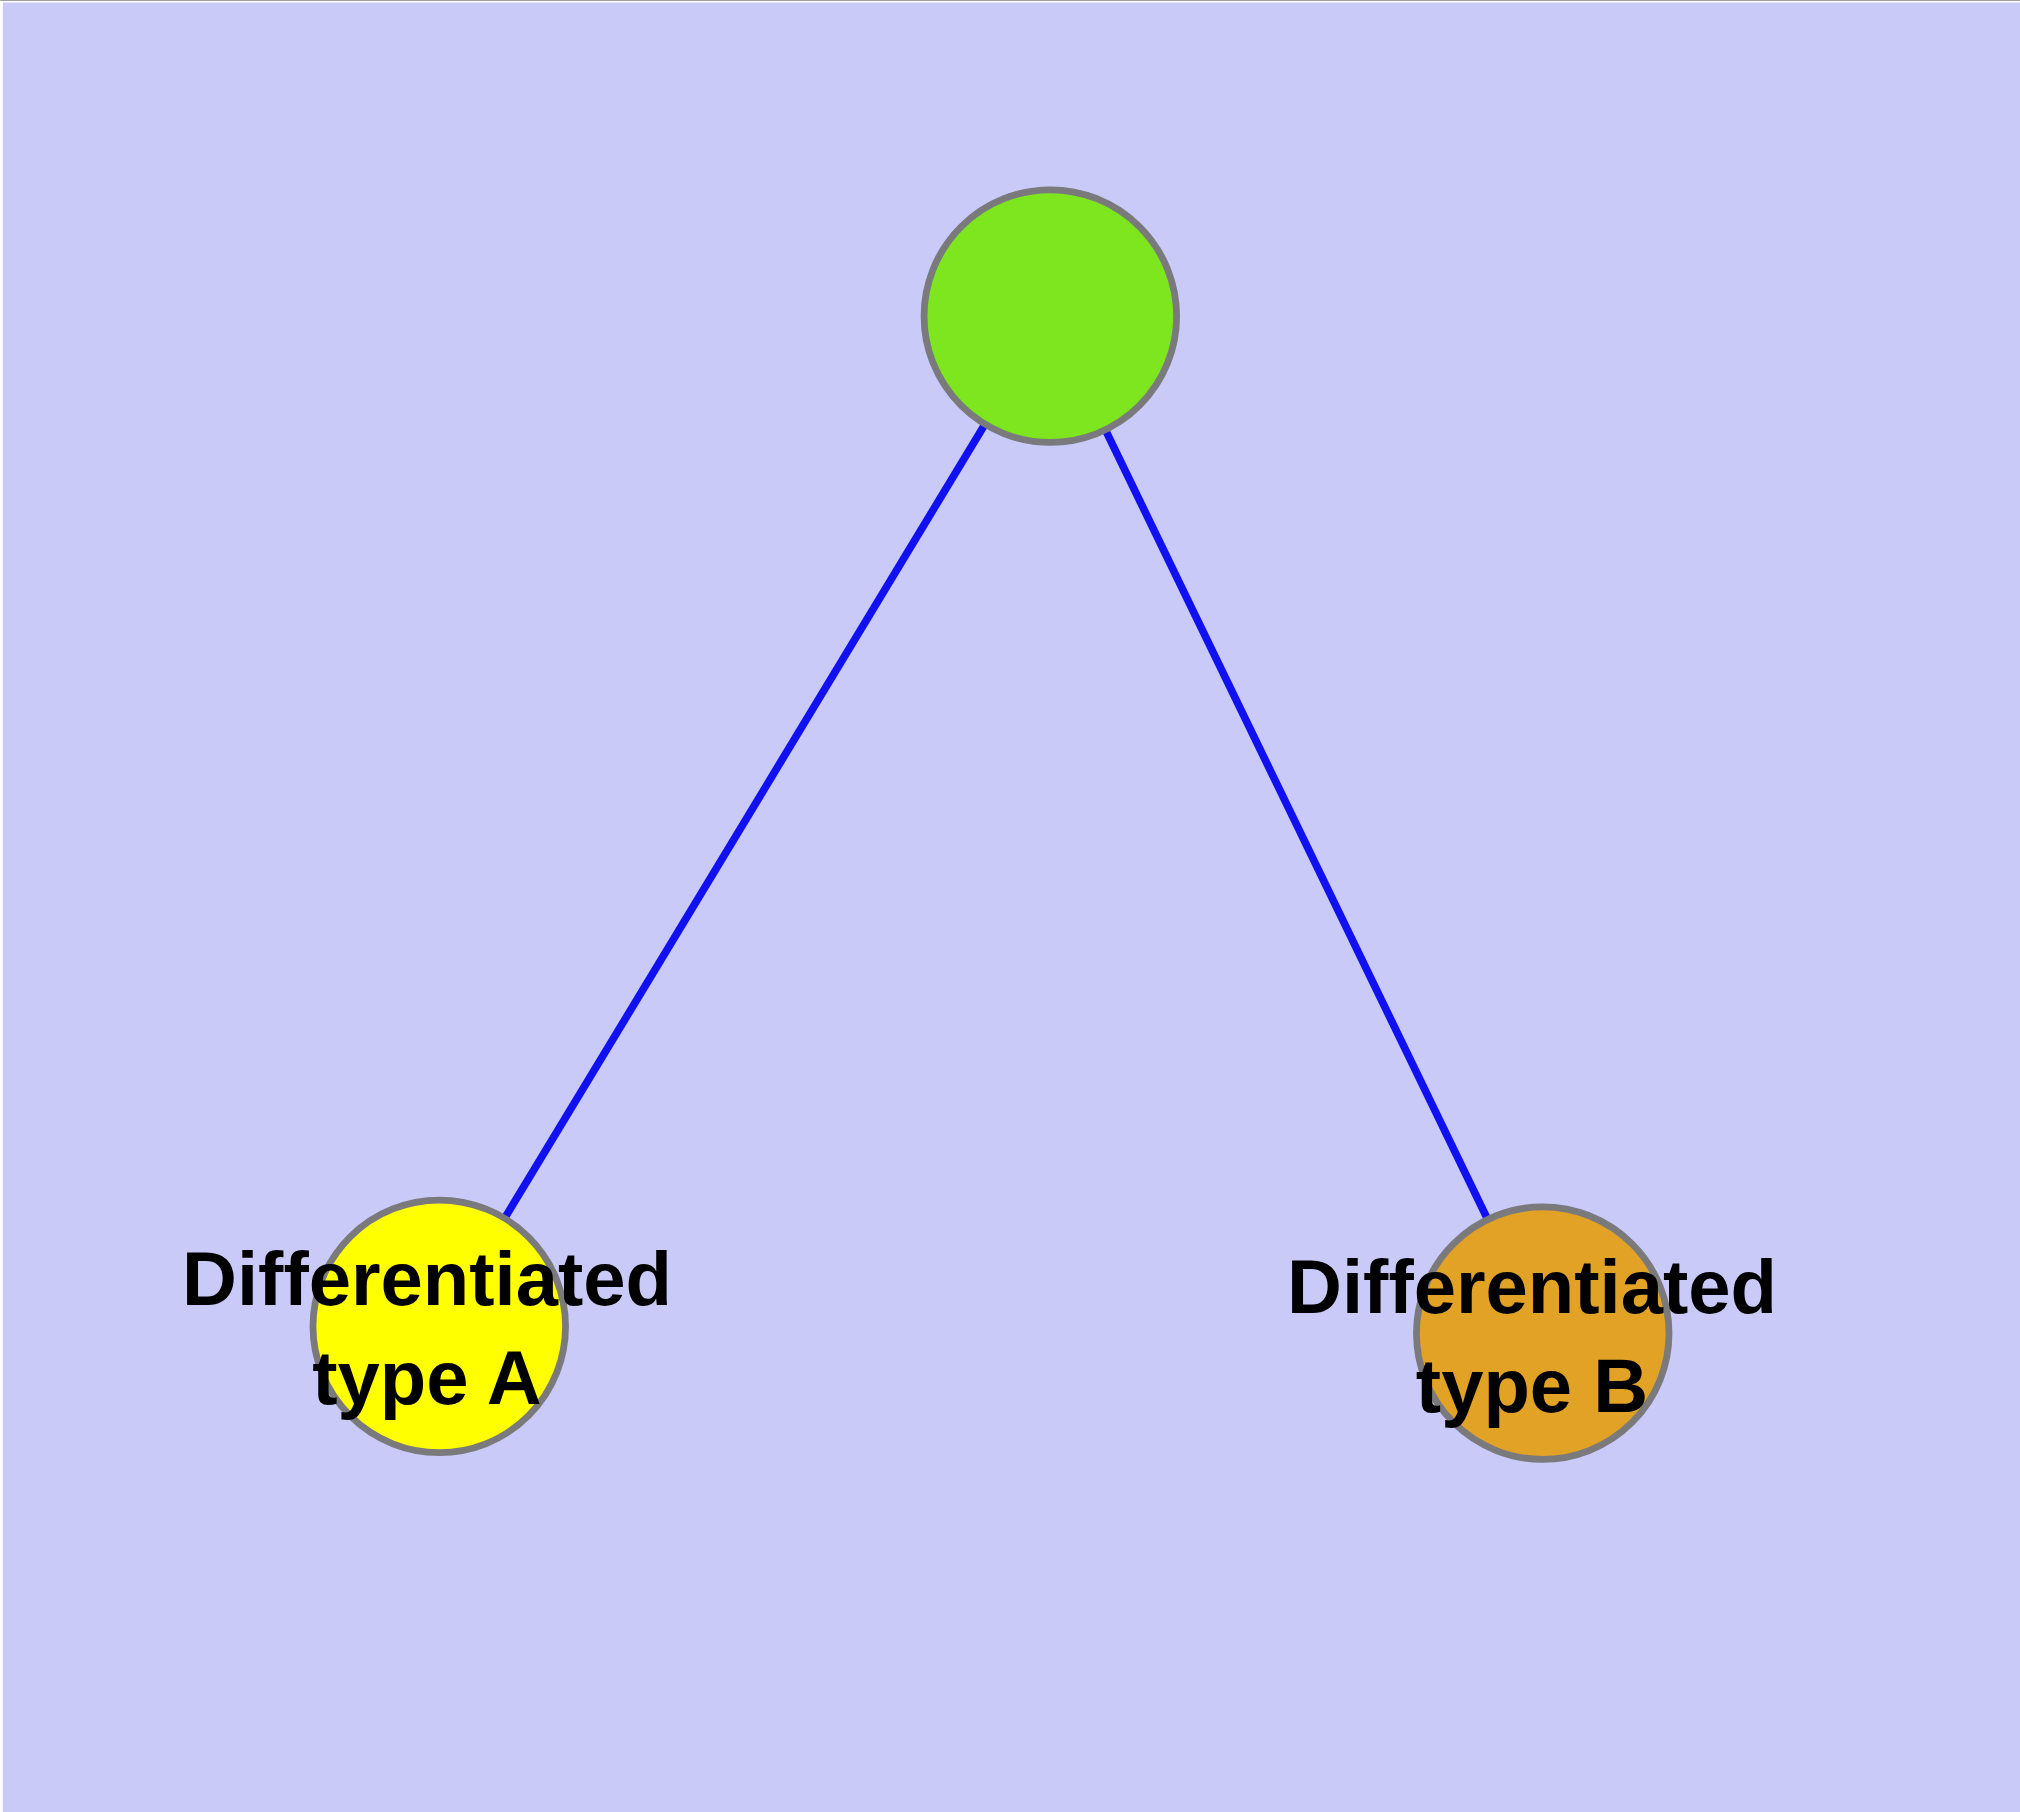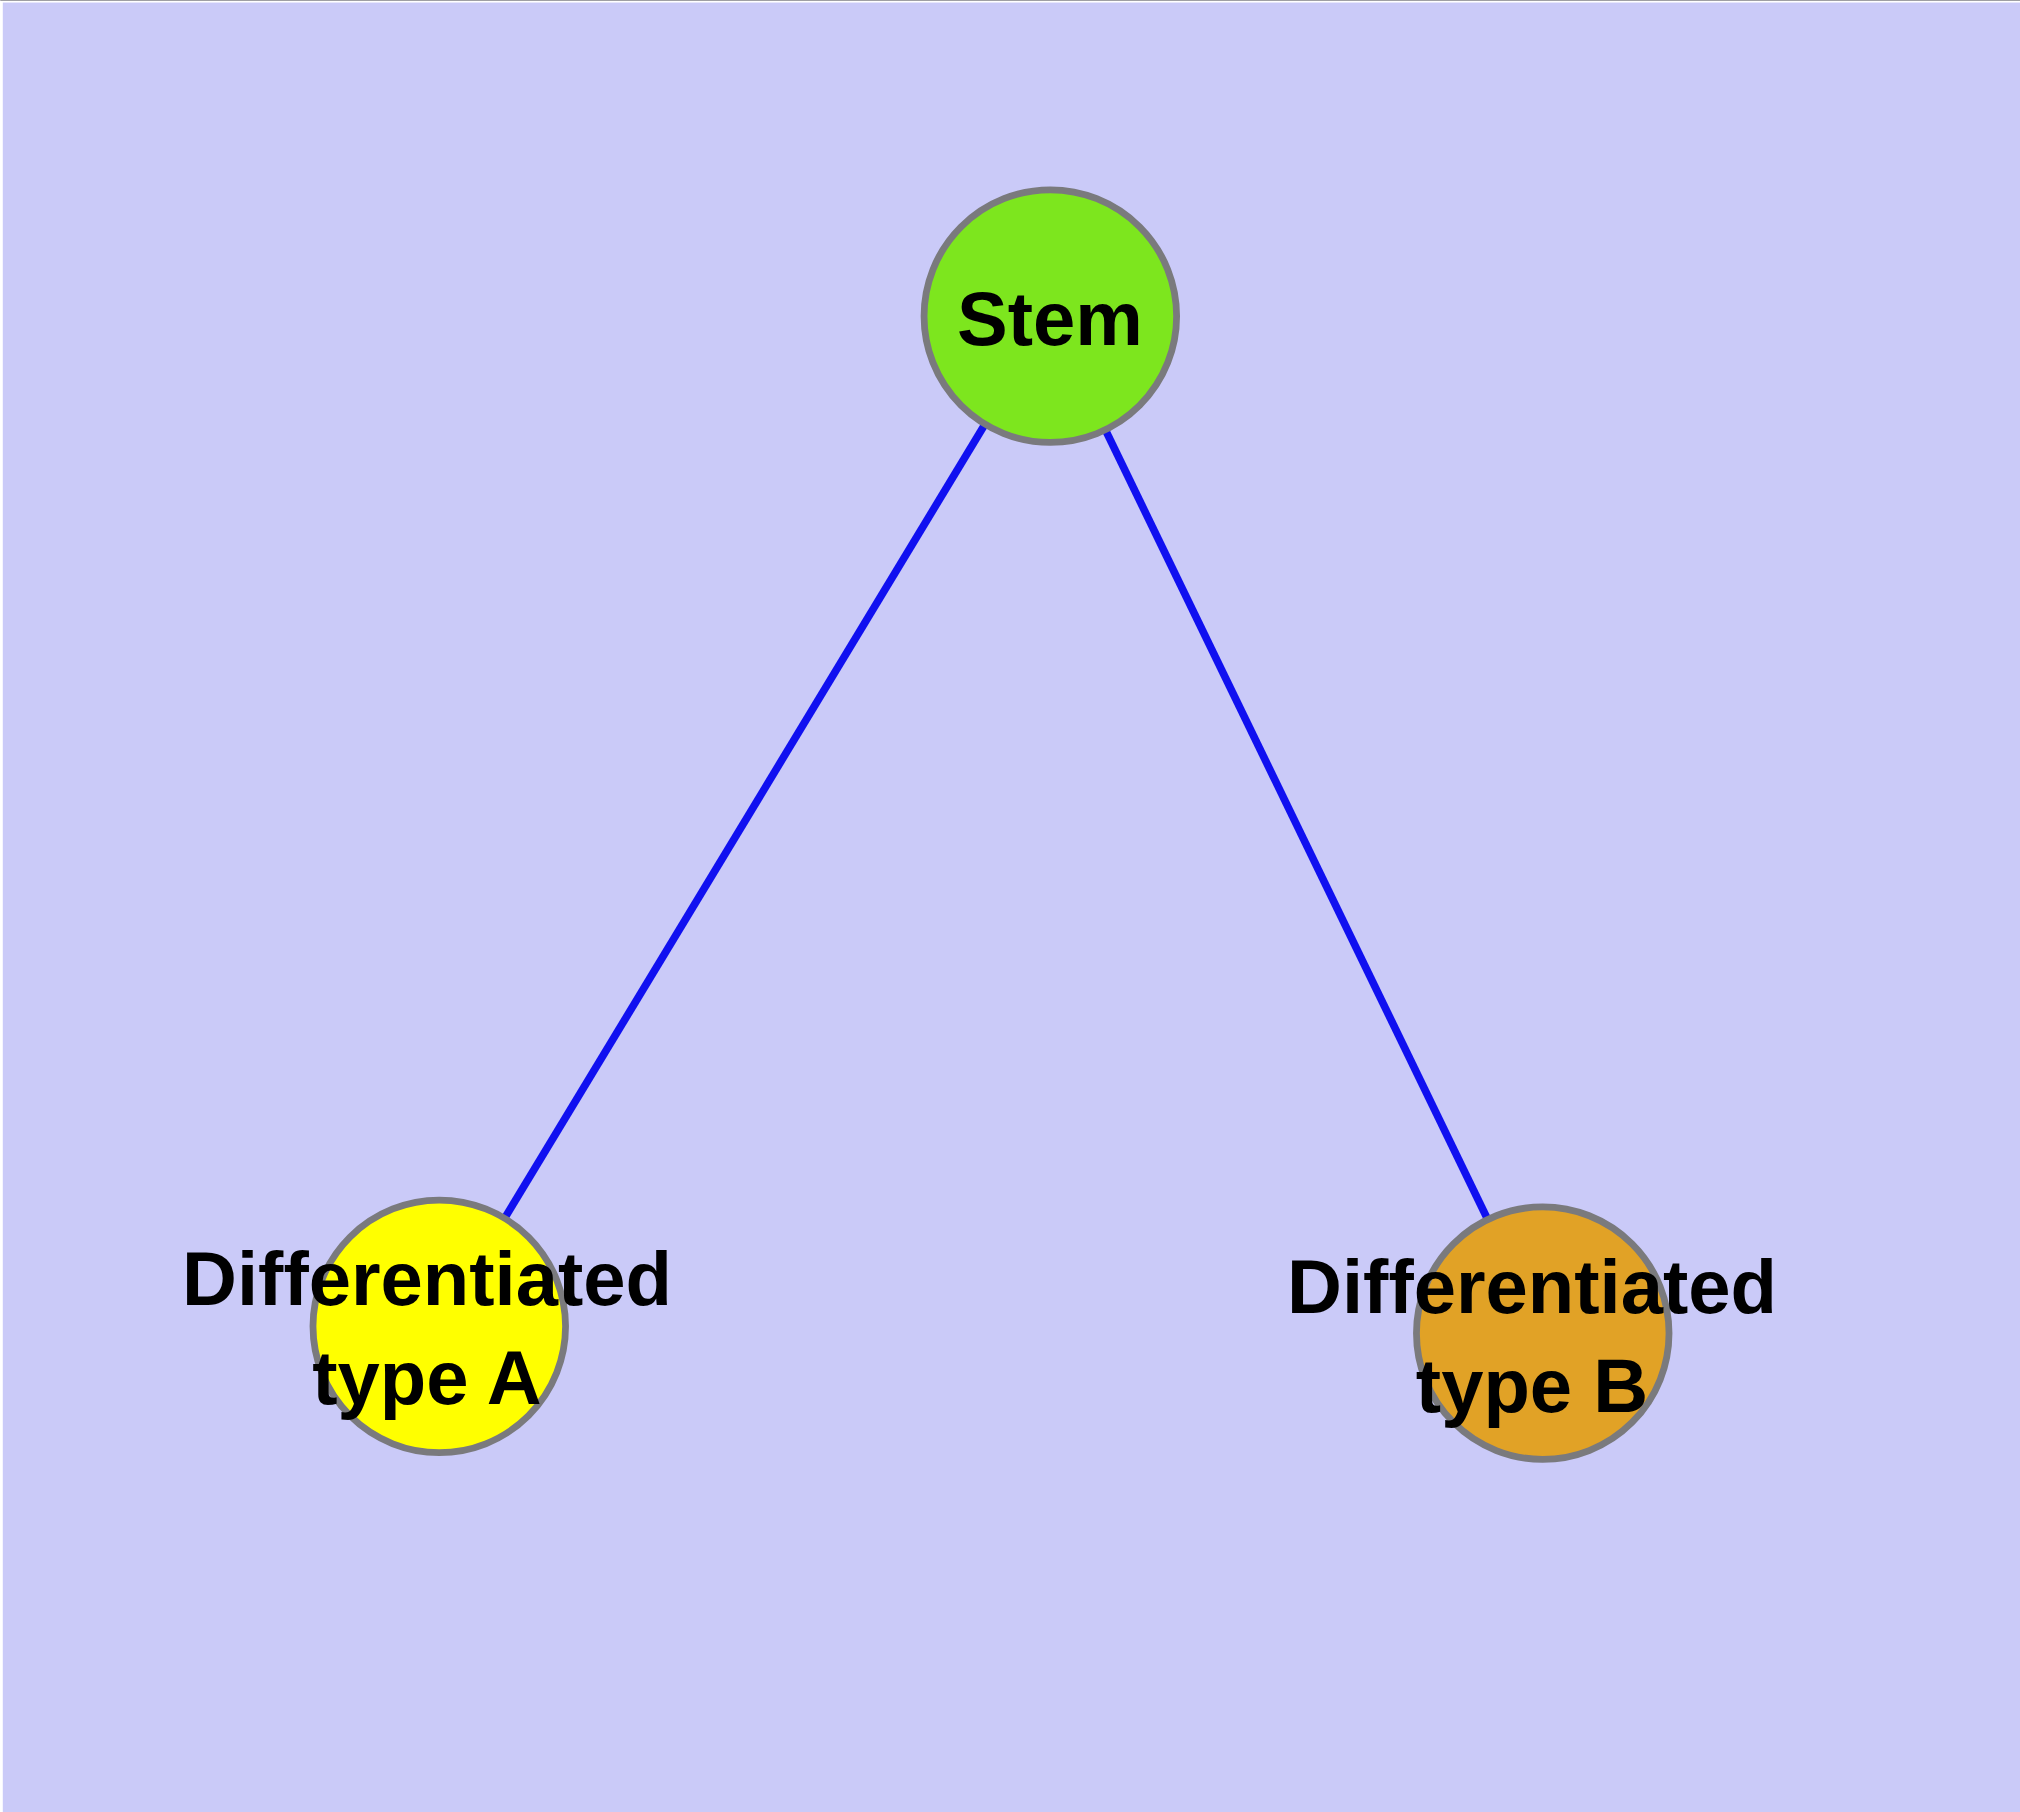--- a/index.html
+++ b/index.html
@@ -55,21 +55,20 @@
     <rect x="3" y="3" width="2381" height="2135" fill="#CACAF8"></rect>
 
     <line class="edge-line" x1="1239" y1="373" x2="518" y2="1565" stroke="#1010F0"></line>
     <line class="edge-line" x1="1239" y1="373" x2="1820" y2="1573" stroke="#1010F0"></line>
 
     <circle class="node-circle" cx="1239" cy="373" r="149" fill="#7DE61E" stroke="#7A7A7D"></circle>
     <circle class="node-circle" cx="518" cy="1565" r="149" fill="#FFFF00" stroke="#7A7A7D"></circle>
     <circle class="node-circle" cx="1820" cy="1573" r="149" fill="#E1A226" stroke="#7A7A7D"></circle>
   </svg>
 
-  <div class="node-label" style="left:1050px; top:319px;">Stem</div>
 
   <div class="node-label" style="left:427px; top:1329px;">Differentiated
 type A</div>
 
   <div class="node-label" style="left:1532px; top:1337px;">Differentiated
 type B</div>
 
 </div>
 
 

